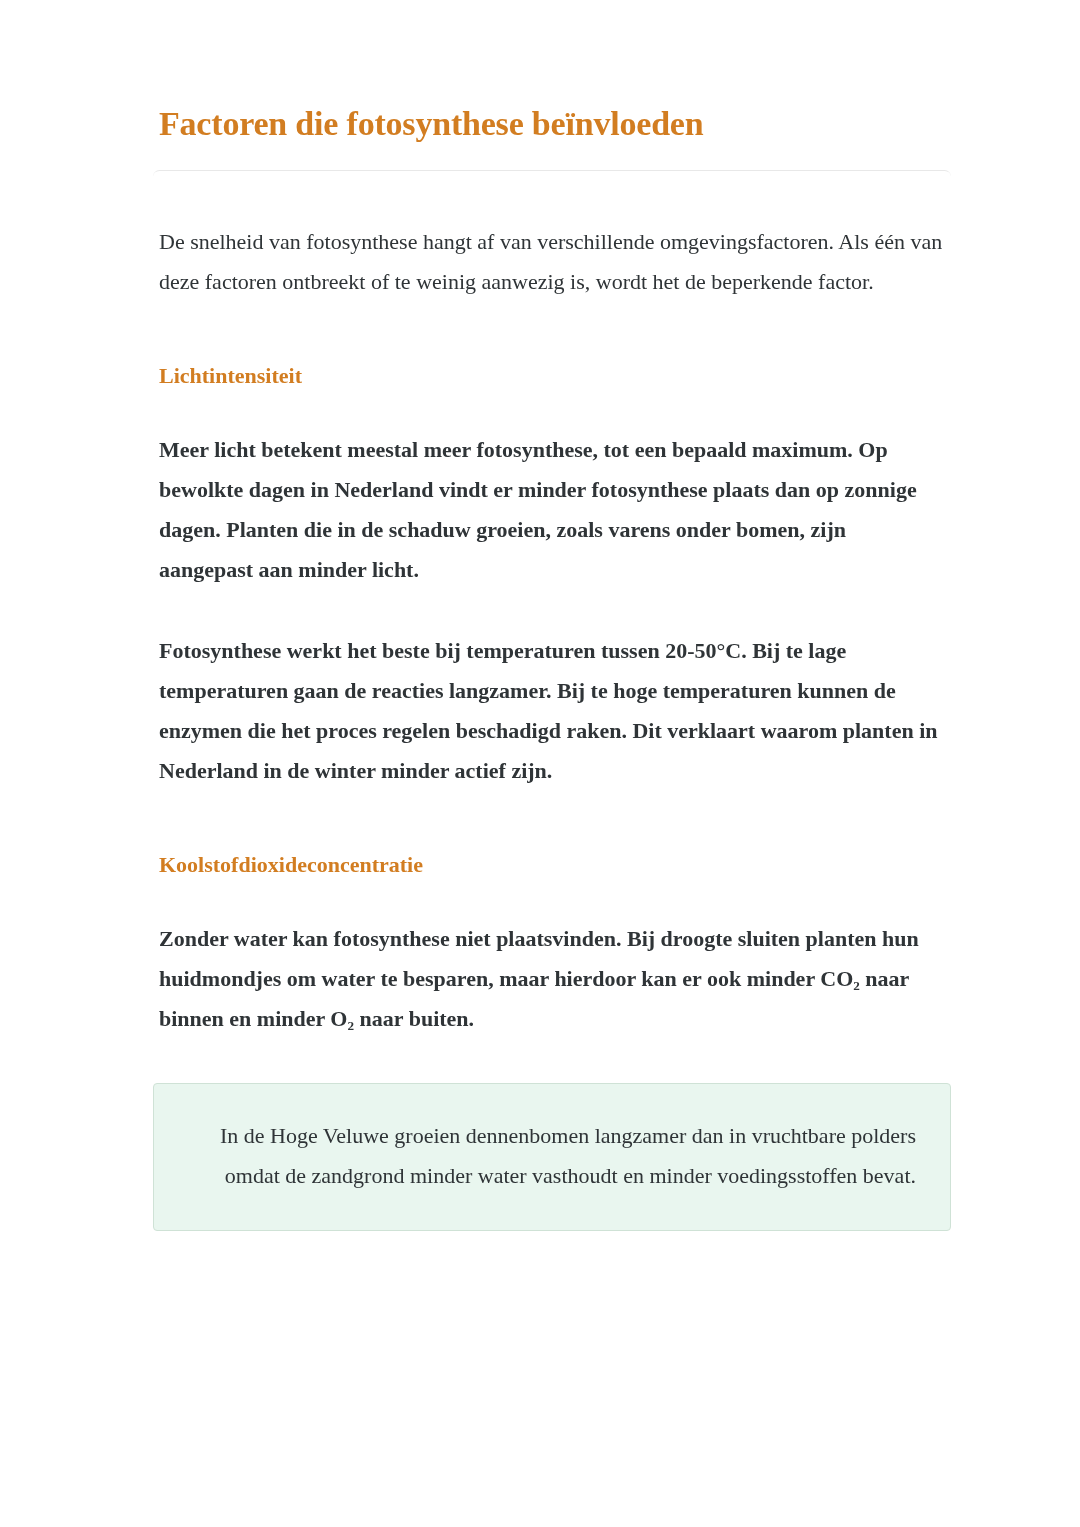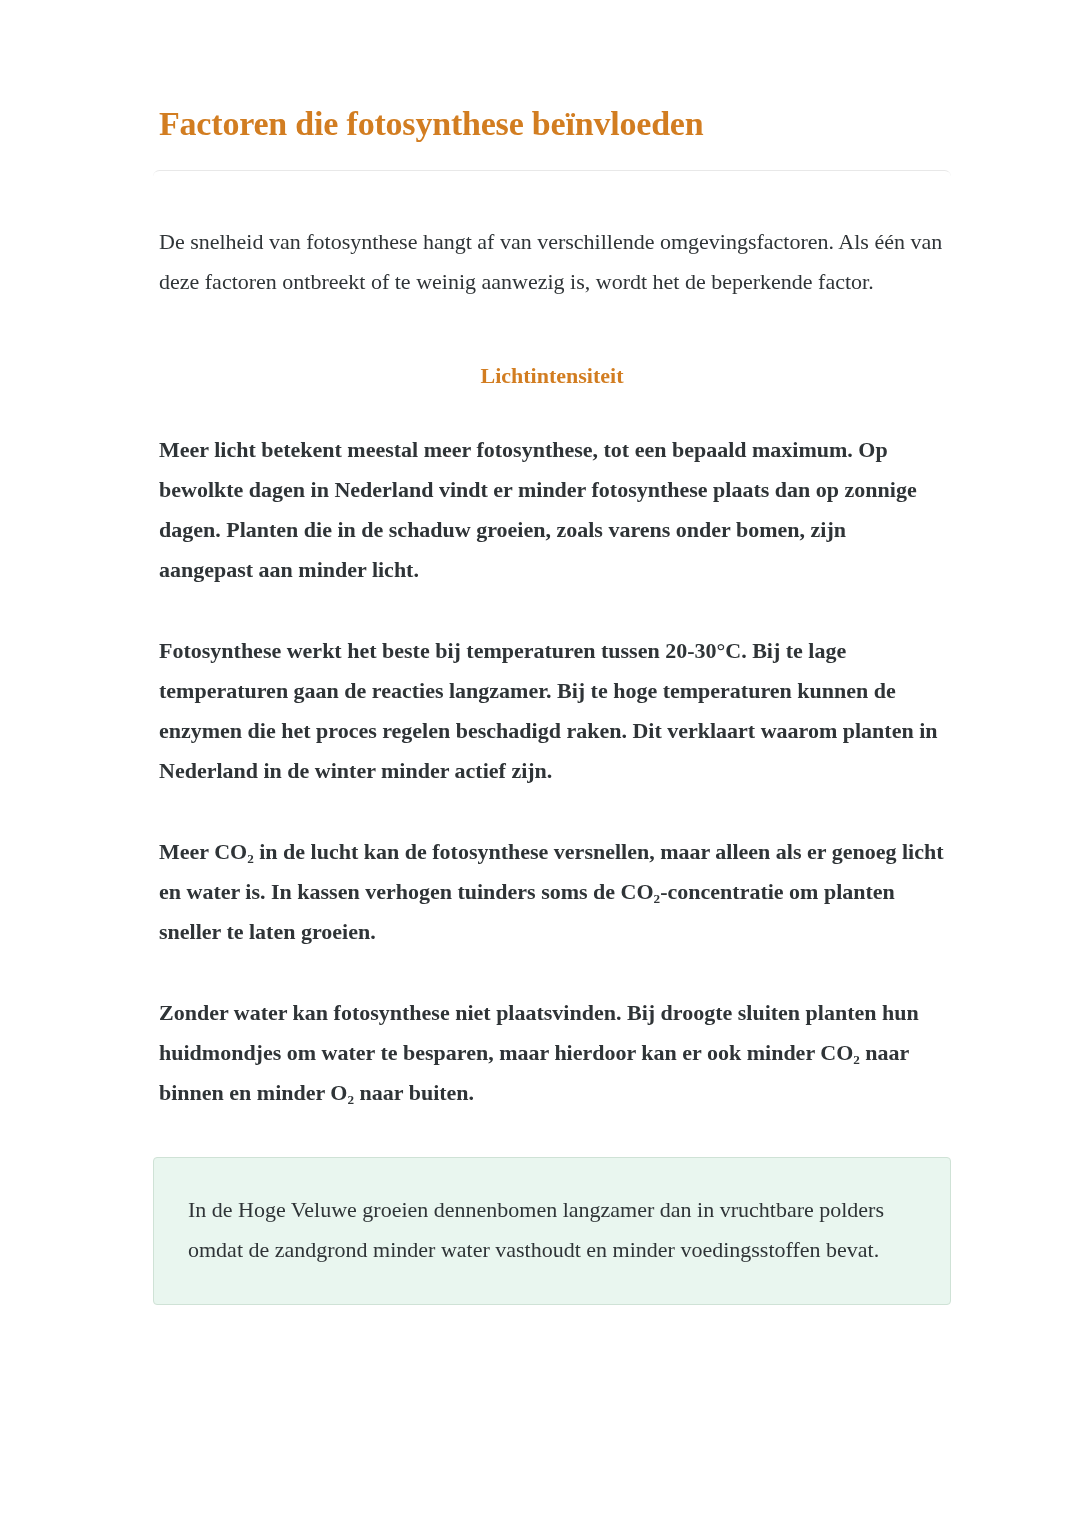--- a/index.html
+++ b/index.html
@@ -39,55 +39,55 @@
     p.body-text {
       font-size: 22px;
       line-height: 40px;
       color: #2f3437;
     }
     h2.section-heading {
       margin-top: 49px;
       font-size: 22px;
       font-weight: bold;
       color: #d27d21;
-      text-align: center;
     }
     .section-body {
       margin-top: 29px;
       font-weight: bold;
     }
     .callout {
       margin-top: 38px;
       background: #e9f6ef;
       border: 1px solid #cfe2d6;
       border-radius: 4px;
       padding: 26px 28px 28px 28px;
+      text-align: right;
     }
     .callout p.body-text {
       color: #2f3437;
     }
   </style>
 </head>
 <body>
 
 <div class="page">
   <div class="content">
 
     <h1 class="doc-title">Factoren die fotosynthese beïnvloeden</h1>
 
     <hr class="title-rule">
 
     <p class="body-text intro">De snelheid van fotosynthese hangt af van verschillende omgevingsfactoren. Als één van deze factoren ontbreekt of te weinig aanwezig is, wordt het de beperkende factor.</p>
 
     <h2 class="section-heading">Lichtintensiteit</h2>
     <p class="body-text section-body">Meer licht betekent meestal meer fotosynthese, tot een bepaald maximum. Op bewolkte dagen in Nederland vindt er minder fotosynthese plaats dan op zonnige dagen. Planten die in de schaduw groeien, zoals varens onder bomen, zijn aangepast aan minder licht.</p>
 
-    <p class="body-text section-body">Fotosynthese werkt het beste bij temperaturen tussen 20-30°C. Bij te lage temperaturen gaan de reacties langzamer. Bij te hoge temperaturen kunnen de enzymen die het proces regelen beschadigd raken. Dit verklaart waarom planten in Nederland in de winter minder actief zijn.</p>
+    <p class="body-text section-body">Fotosynthese werkt het beste bij temperaturen tussen 20-50°C. Bij te lage temperaturen gaan de reacties langzamer. Bij te hoge temperaturen kunnen de enzymen die het proces regelen beschadigd raken. Dit verklaart waarom planten in Nederland in de winter minder actief zijn.</p>
 
-    <p class="body-text section-body">Meer CO₂ in de lucht kan de fotosynthese versnellen, maar alleen als er genoeg licht en water is. In kassen verhogen tuinders soms de CO₂-concentratie om planten sneller te laten groeien.</p>
+    <h2 class="section-heading">Koolstofdioxideconcentratie</h2>
 
     <p class="body-text section-body">Zonder water kan fotosynthese niet plaatsvinden. Bij droogte sluiten planten hun huidmondjes om water te besparen, maar hierdoor kan er ook minder CO₂ naar binnen en minder O₂ naar buiten.</p>
 
     <div class="callout">
       <p class="body-text">In de Hoge Veluwe groeien dennenbomen langzamer dan in vruchtbare polders omdat de zandgrond minder water vasthoudt en minder voedingsstoffen bevat.</p>
     </div>
 
   </div>
 </div>
 

